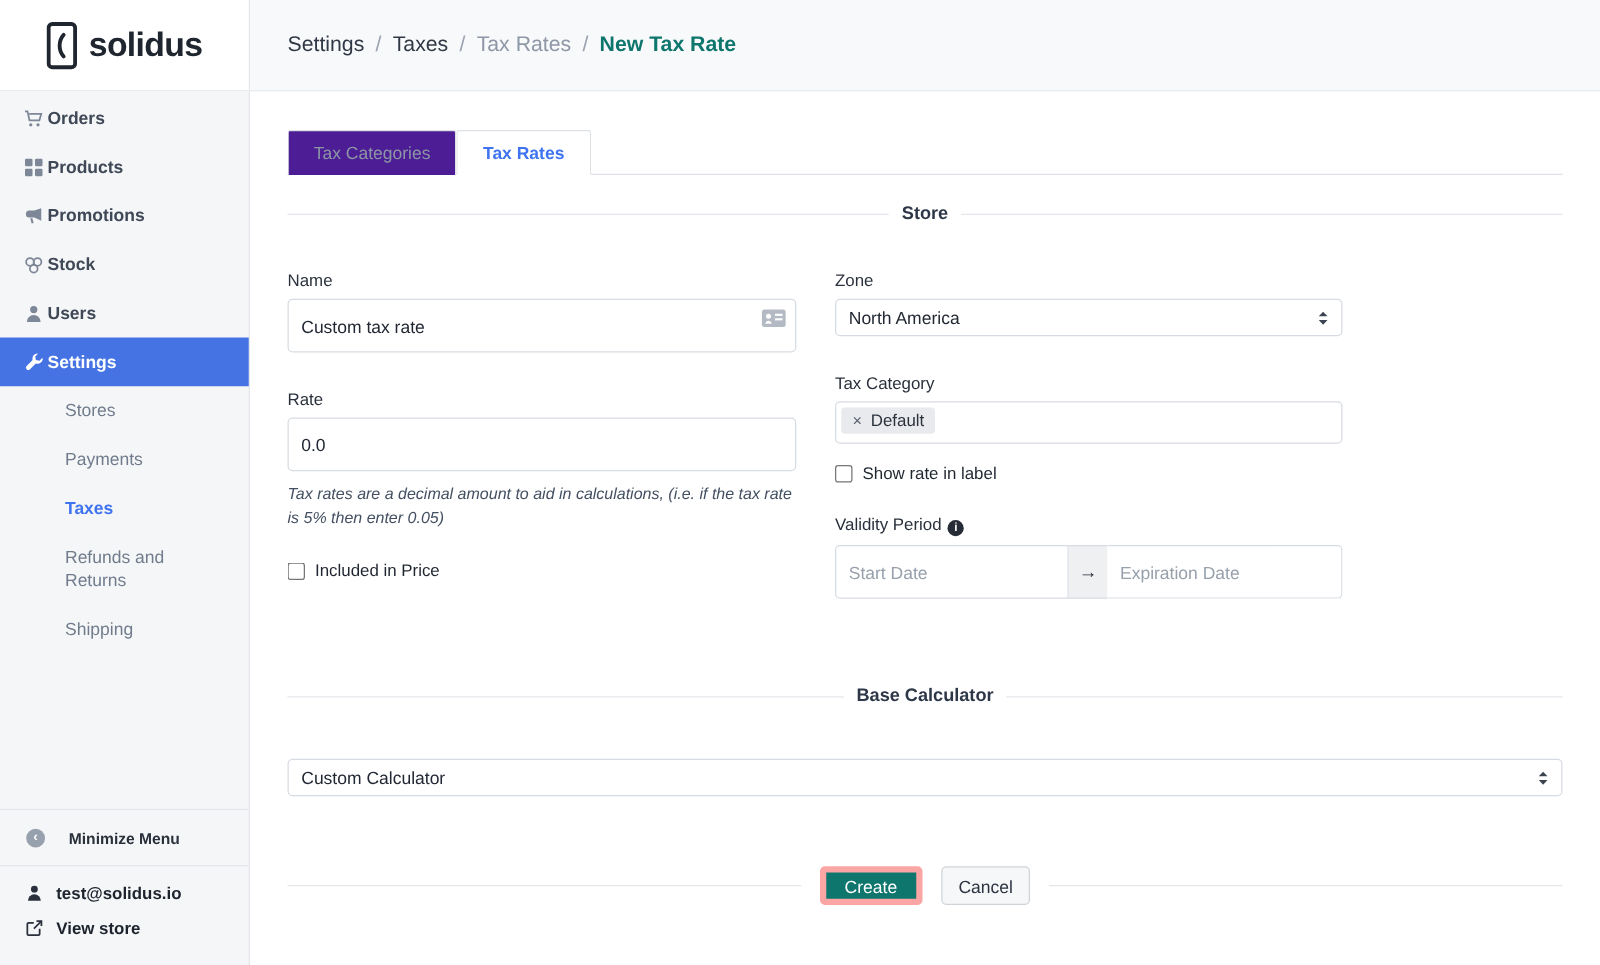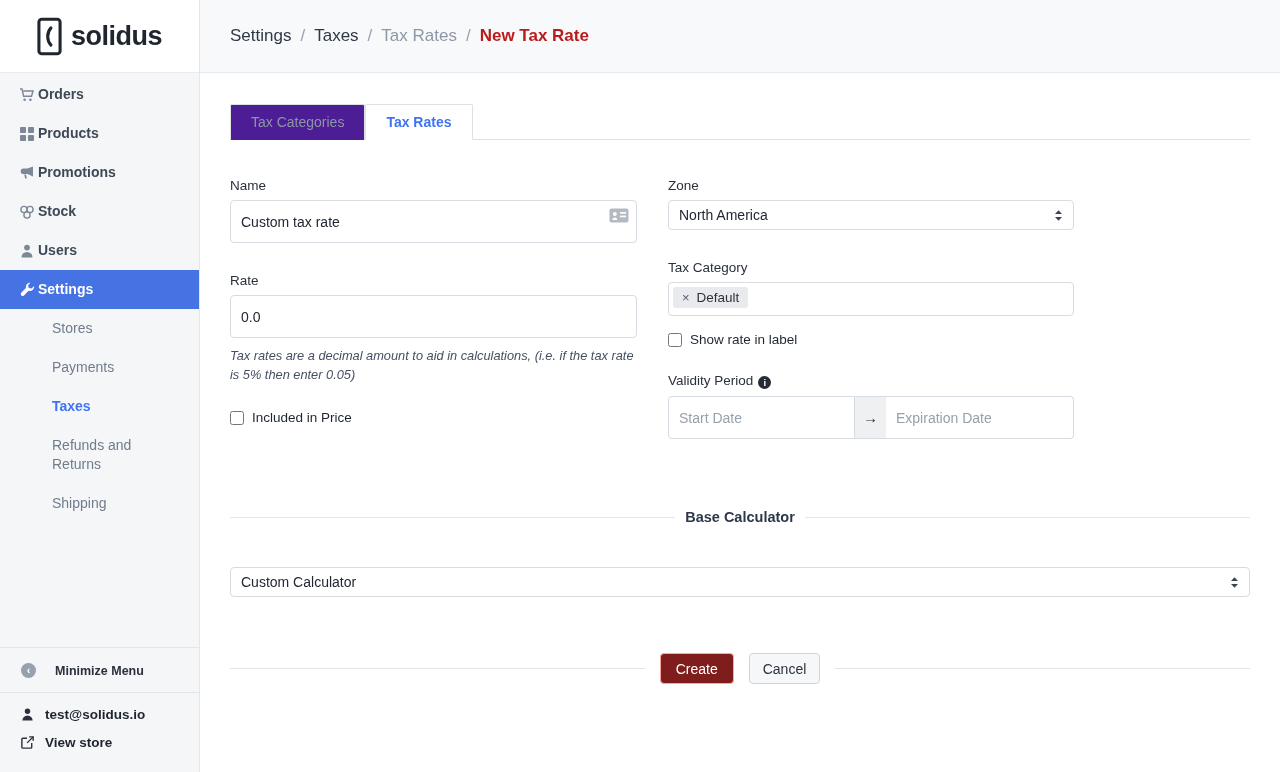--- a/index.html
+++ b/index.html
@@ -29,21 +29,21 @@
   .account-row { display:flex; align-items:center; gap:10px; font-size:13.5px; font-weight:700; color:#1d242e; cursor:pointer; }
   .account-row + .account-row { margin-top:13px; }
   .account-icon { width:15px; height:15px; color:#2a313c; display:inline-flex; }
   .account-icon svg { width:15px; height:15px; }
 
   
   .main { flex:1; display:flex; flex-direction:column; }
   .topbar { height:73px; background:#f8f9fb; border-bottom:1px solid #e7eaee; display:flex; align-items:center; padding-left:30px; font-size:17px; }
   .crumb { color:#303845; cursor:pointer; }
   .crumb.muted { color:#8d97a6; }
-  .crumb.current { color:#b91c1c; font-weight:700; cursor:default; }
+  .crumb.current { color:#0f766e; font-weight:700; cursor:default; }
   .crumb-sep { color:#9aa3b0; margin:0 9px; }
 
   .content { padding:31px 30px 0 30px; }
 
   
   .tabs { display:flex; border-bottom:1px solid #dde1e6; }
   .tab { padding:9px 20px; border:1px solid #dde1e6; border-bottom:none; background:#4c1d95; color:#8d96a5; cursor:pointer; margin-bottom:-1px; border-radius:2px 2px 0 0; }
   .tab.active { background:#fff; color:#3f73f0; font-weight:700; border-bottom:1px solid #fff; }
 
   
@@ -83,21 +83,21 @@
   .range-group .text-input.start { width:187px; border-radius:4px 0 0 4px; }
   .range-group .text-input.end { width:188px; border-radius:0 4px 4px 0; border-left:none; }
   .range-addon { width:31px; background:#eef0f2; border-top:1px solid #d7dce2; border-bottom:1px solid #d7dce2; border-left:none; display:flex; align-items:center; justify-content:center; font-size:15px; font-weight:700; color:#1f2430; cursor:pointer; }
 
   .bc-label-row { margin-top:42px; }
   .bc-select { margin-top:7px; }
 
   .actions { display:flex; align-items:center; margin-top:56px; }
   .actions .line { flex:1; height:1px; background:#e4e7ea; }
   .btn { height:31px; border-radius:4px; font-size:14px; font-family:"Liberation Sans", sans-serif; cursor:pointer; }
-  .btn-create { background:#7f1d1d; color:#fff; border:1px solid #fca5a5; padding:0 15px; margin:0 15px 0 15px; }
+  .btn-create { background:#0f766e; color:#fff; border:5px solid #fca5a5; padding:0 15px; margin:0 15px 0 15px; }
   .btn-cancel { background:#f6f7f8; color:#2b3340; border:1px solid #cfd4d9; padding:0 13px; margin-right:15px; }
 </style>
 </head>
 <body>
 
 <aside class="sidebar">
   <div class="logo">
     <svg width="25" height="39" viewBox="0 0 26 40">
         <rect x="2" y="2" width="22" height="36" rx="3" fill="none" stroke="#20262f" stroke-width="3.2"></rect>
         <path d="M14.5 11c-4.5 5-4.5 13 0 18" fill="none" stroke="#20262f" stroke-width="3.2" stroke-linecap="round"></path>
@@ -211,20 +211,25 @@
     <span class="crumb-sep">/</span>
     <span class="crumb current">New Tax Rate</span>
   </header>
 
   <div class="content">
     <div class="tabs">
       <div class="tab">Tax Categories</div>
       <div class="tab active">Tax Rates</div>
     </div>
 
+    <div class="legend-row">
+      <span class="line"></span>
+      <span class="legend-text">Store</span>
+      <span class="line"></span>
+    </div>
 
     <div class="form-cols">
       <div class="col-l">
         <div>
           <label class="field-label">Name</label>
           <div class="input-wrap">
             <input class="text-input" type="text" value="Custom tax rate" style="">
             <span class="input-trail-icon"><svg width="20" height="15" viewBox="0 0 20 15">
                   <rect x="0.5" y="0.5" width="19" height="14" rx="2" fill="#b4bac3"></rect>
                   <circle cx="5.8" cy="6" r="2" fill="#fff"></circle>

